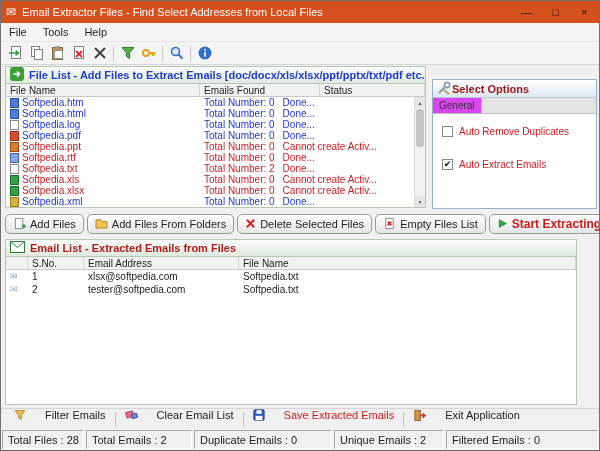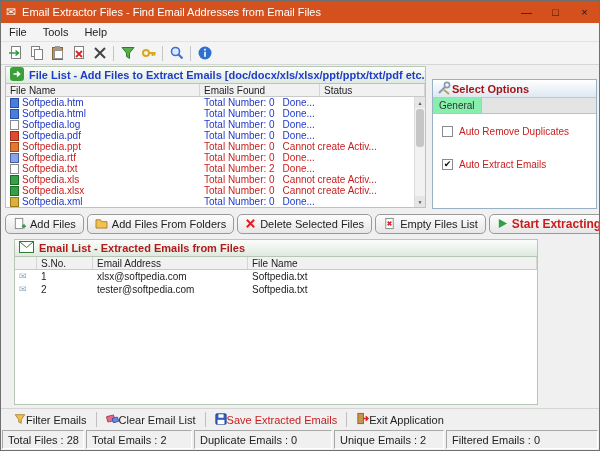--- a/index.html
+++ b/index.html
@@ -52,52 +52,52 @@
   
   .actions{position:absolute;left:4px;top:212px;height:22px;display:flex;align-items:center;gap:3px}
   .btn{display:flex;align-items:center;gap:4px;height:20px;padding:0 7px;background:linear-gradient(#fdfdfd,#e6e6e6);border:1px solid #9a9a9a;border-radius:5px;font-size:11px;color:#222;white-space:nowrap}
   .start-label{font-weight:bold;color:#c81e1e;font-size:12px}
 
   
   .options-panel{position:absolute;left:431px;top:78px;width:165px;height:130px;background:#fff;border:1px solid #9ab0c4}
   .opt-hdr{height:18px;display:flex;align-items:center;gap:1px;padding:0 4px;background:linear-gradient(#ffffff,#dde8f2);border-bottom:1px solid #b9c9d9;font-size:11px;font-weight:bold;color:#a01818}
   .opt-tabs{display:flex;height:16px;background:#e4e4e4;border-bottom:1px solid #c0c0c0;font-size:10px}
   .tab{padding:1px 6px;display:flex;align-items:center;border-right:1px solid #c0c0c0;color:#333;white-space:nowrap}
-  .tab.active{background:#86efac}
+  .tab.active{background:#d946ef}
   .opt-body{padding:12px 9px}
   .cb-row{display:flex;align-items:center;gap:6px;margin-bottom:22px;font-size:10px;color:#c81e1e;white-space:nowrap}
   .cb{width:11px;height:11px;border:1px solid #8a8a8a;background:#fff;display:flex;align-items:center;justify-content:center;font-size:9px;line-height:1;color:#111;flex:none}
 
   
-  .email-panel{position:absolute;left:13px;top:238px;width:524px;height:166px;background:#fff;border:1px solid #b5c7b5}
+  .email-panel{position:absolute;left:4px;top:238px;width:572px;height:166px;background:#fff;border:1px solid #b5c7b5}
   .email-hdr-text{color:#b01c1c}
   .ew-ic{width:22px}.ew-sno{width:56px}.ew-addr{width:155px}.ew-file{flex:1}
   .erow{display:flex;height:13px;align-items:center;font-size:10px;color:#222}
   .ec{padding:0 4px;white-space:nowrap}
   .env{color:#8aa0b8;font-size:9px;line-height:1}
 
   
   .bottom-bar{position:absolute;left:0;right:0;top:407px;height:22px;background:#f0f0f0;border-top:1px solid #d5d5d5;display:flex;align-items:center;padding-left:4px}
-  .bb-item{display:flex;align-items:center;gap:0;padding:0 9px;font-size:11px;color:#222;height:100%;white-space:nowrap}
+  .bb-item{display:flex;align-items:flex-start;gap:19px;padding:0 9px;font-size:11px;color:#222;height:100%;white-space:nowrap}
   .bb-sep{width:1px;height:15px;background:#c0c0c0}
   .save-label{color:#c81e1e;font-weight:normal}
 
   
   .statusbar{position:absolute;left:0;right:0;bottom:0;height:21px;background:#f0f0f0;display:flex;gap:2px;padding:1px}
   .status-seg{border:1px solid;border-color:#a8a8a8 #fff #fff #a8a8a8;display:flex;align-items:center;padding:0 5px;font-size:11px;color:#222;white-space:nowrap;overflow:hidden}
   .s0{width:82px}.s1{width:106px}.s2{width:138px}.s3{width:110px}.s4{flex:1}
 </style>
 </head>
 <body>
 
 <div class="window">
 
   <div class="titlebar">
     <span class="app-icon">✉</span>
-    <span class="title-text">Email Extractor Files -  Find Email Addresses from Email Files</span>
+    <span class="title-text">Email Extractor Files -  Find Select Addresses from Local Files</span>
     <div class="win-btns">
       <span class="win-btn">—</span>
       <span class="win-btn">□</span>
       <span class="win-btn">×</span>
     </div>
   </div>
 
   <div class="menubar">
     <span class="menu-item">File</span>
     <span class="menu-item">Tools</span>

